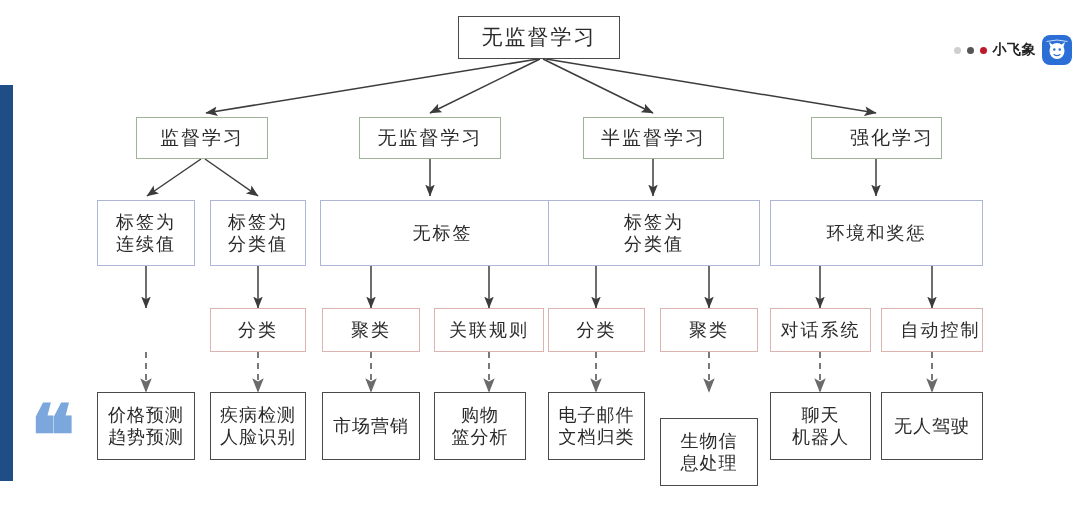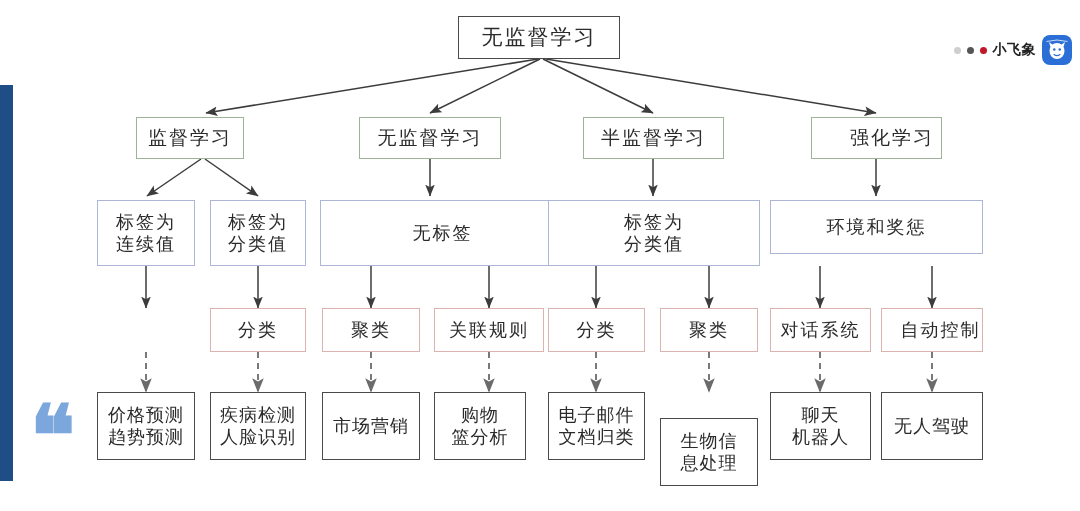--- a/index.html
+++ b/index.html
@@ -115,21 +115,21 @@
       <path d="M709,352 L709,392"></path>
       <path d="M820,352 L820,392"></path>
       <path d="M932,352 L932,392"></path>
     </g>
   </svg>
 
   <div class="node lvl-root" style="left:458px;top:16px;width:162px;height:43px;">
     <span>无监督学习</span>
   </div>
 
-  <div class="node lvl-2" style="left:136px;top:117px;width:108px;height:42px;">
+  <div class="node lvl-2" style="left:136px;top:117px;width:132px;height:42px;">
     <span>监督学习</span>
   </div>
   <div class="node lvl-2" style="left:359px;top:117px;width:142px;height:42px;">
     <span>无监督学习</span>
   </div>
   <div class="node lvl-2" style="left:583px;top:117px;width:141px;height:42px;">
     <span>半监督学习</span>
   </div>
   <div class="node lvl-2" style="left:811px;top:117px;width:131px;height:42px;padding-left:31px;">
     <span>强化学习</span>
@@ -143,21 +143,21 @@
     <span>标签为
 分类值</span>
   </div>
   <div class="node lvl-3" style="left:320px;top:200px;width:245px;height:66px;">
     <span>无标签</span>
   </div>
   <div class="node lvl-3" style="left:548px;top:200px;width:212px;height:66px;">
     <span>标签为
 分类值</span>
   </div>
-  <div class="node lvl-3" style="left:770px;top:200px;width:213px;height:54px;">
+  <div class="node lvl-3" style="left:770px;top:200px;width:213px;height:66px;">
     <span>环境和奖惩</span>
   </div>
 
   <div class="node lvl-4" style="left:210px;top:308px;width:96px;height:44px;">
     <span>分类</span>
   </div>
   <div class="node lvl-4" style="left:322px;top:308px;width:98px;height:44px;">
     <span>聚类</span>
   </div>
   <div class="node lvl-4" style="left:434px;top:308px;width:110px;height:44px;">

